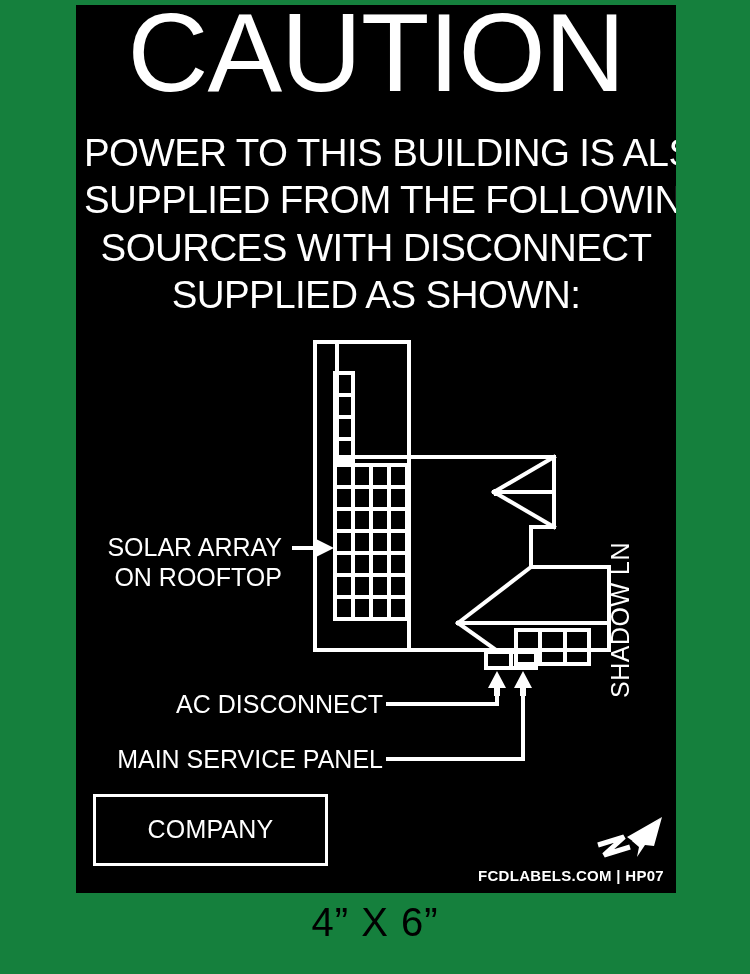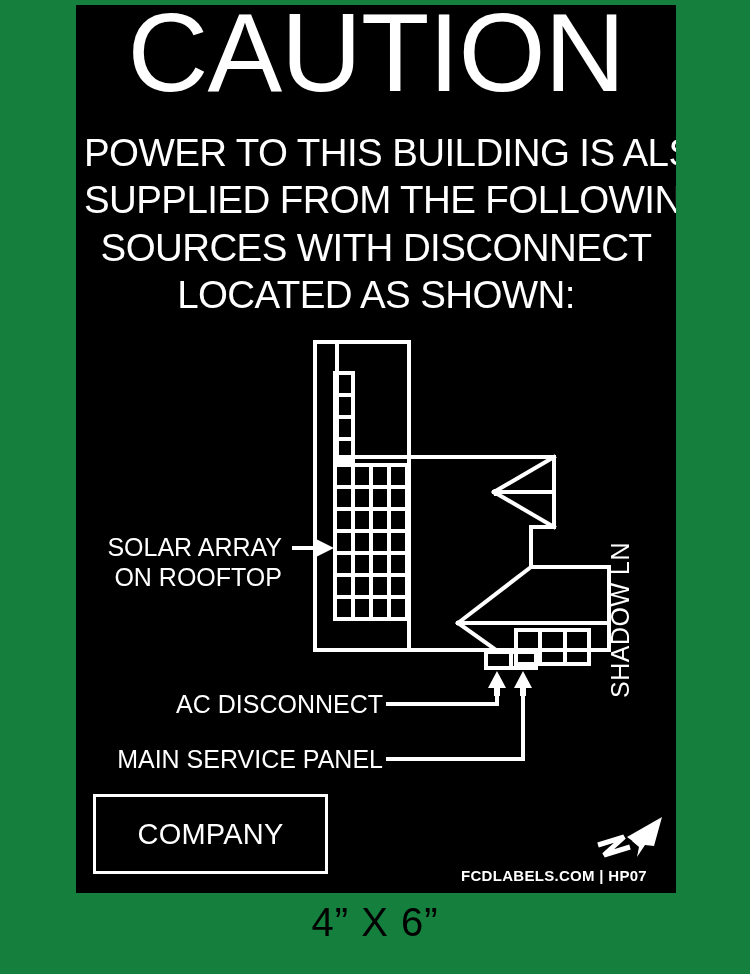--- a/index.html
+++ b/index.html
@@ -69,39 +69,39 @@
     width: 600px;
     height: 455px;
   }
 
   
   #logo-box {
     position: absolute;
     left: 17px;
     top: 789px;
     width: 235px;
-    height: 80px;
+    height: 72px;
     border: 3px solid #ffffff;
     box-sizing: border-box;
     display: flex;
     flex-direction: column;
     align-items: center;
     justify-content: center;
     line-height: 1.18;
-    font-size: 29px;
+    font-size: 25px;
     letter-spacing: 0.2px;
   }
 
   
   #brand {
     position: absolute;
     right: 12px;
     bottom: 9px;
     width: 220px;
-    text-align: center;
+    text-align: right;
   }
   #brand-mark {
     display: block;
     margin-left: auto;
     margin-bottom: 2px;
   }
   #brand-text {
     font-size: 15px;
     font-weight: bold;
     letter-spacing: 0.3px;
@@ -126,21 +126,21 @@
 <div id="page">
 
   <div id="label">
 
     <div id="caution">CAUTION</div>
 
     <div id="subhead">
       <div>POWER TO THIS BUILDING IS ALSO</div>
       <div>SUPPLIED FROM THE FOLLOWING</div>
       <div>SOURCES WITH DISCONNECT</div>
-      <div>LOCATED AS SHOWN:</div>
+      <div>SUPPLIED AS SHOWN:</div>
     </div>
 
     <svg id="diagram" viewBox="0 0 600 455">
 
       <g fill="none" stroke="#ffffff" stroke-width="4" stroke-linecap="square" stroke-linejoin="miter">
 
         <path d="M 239 12 L 239 320"></path>
         <path d="M 239 12 L 333 12 L 333 320"></path>
 
         <path d="M 261 12 L 261 127 L 333 127"></path>

